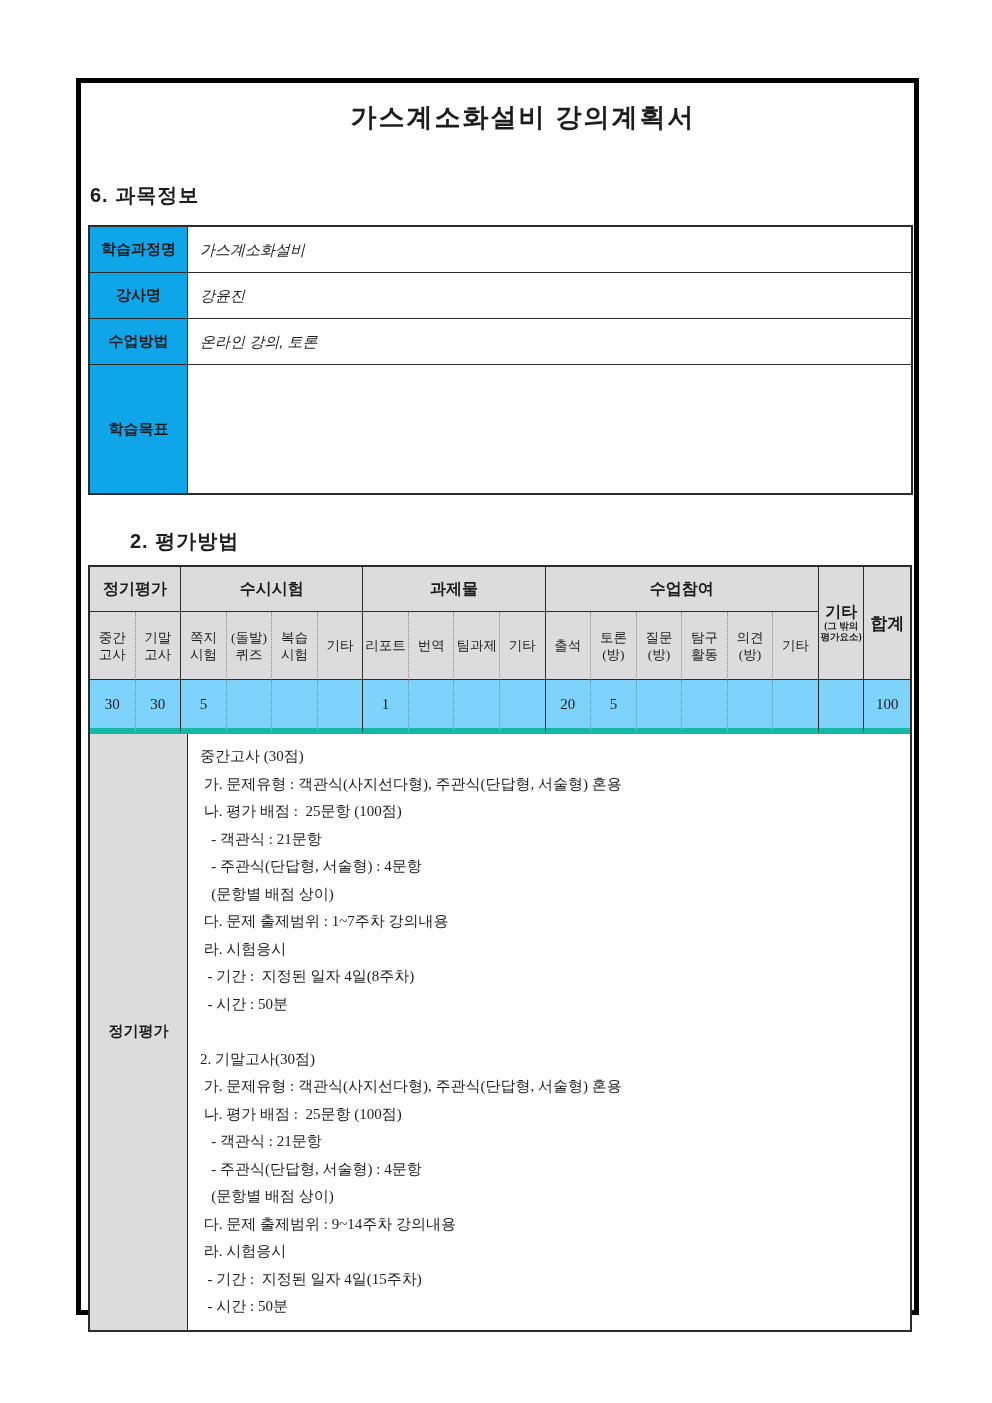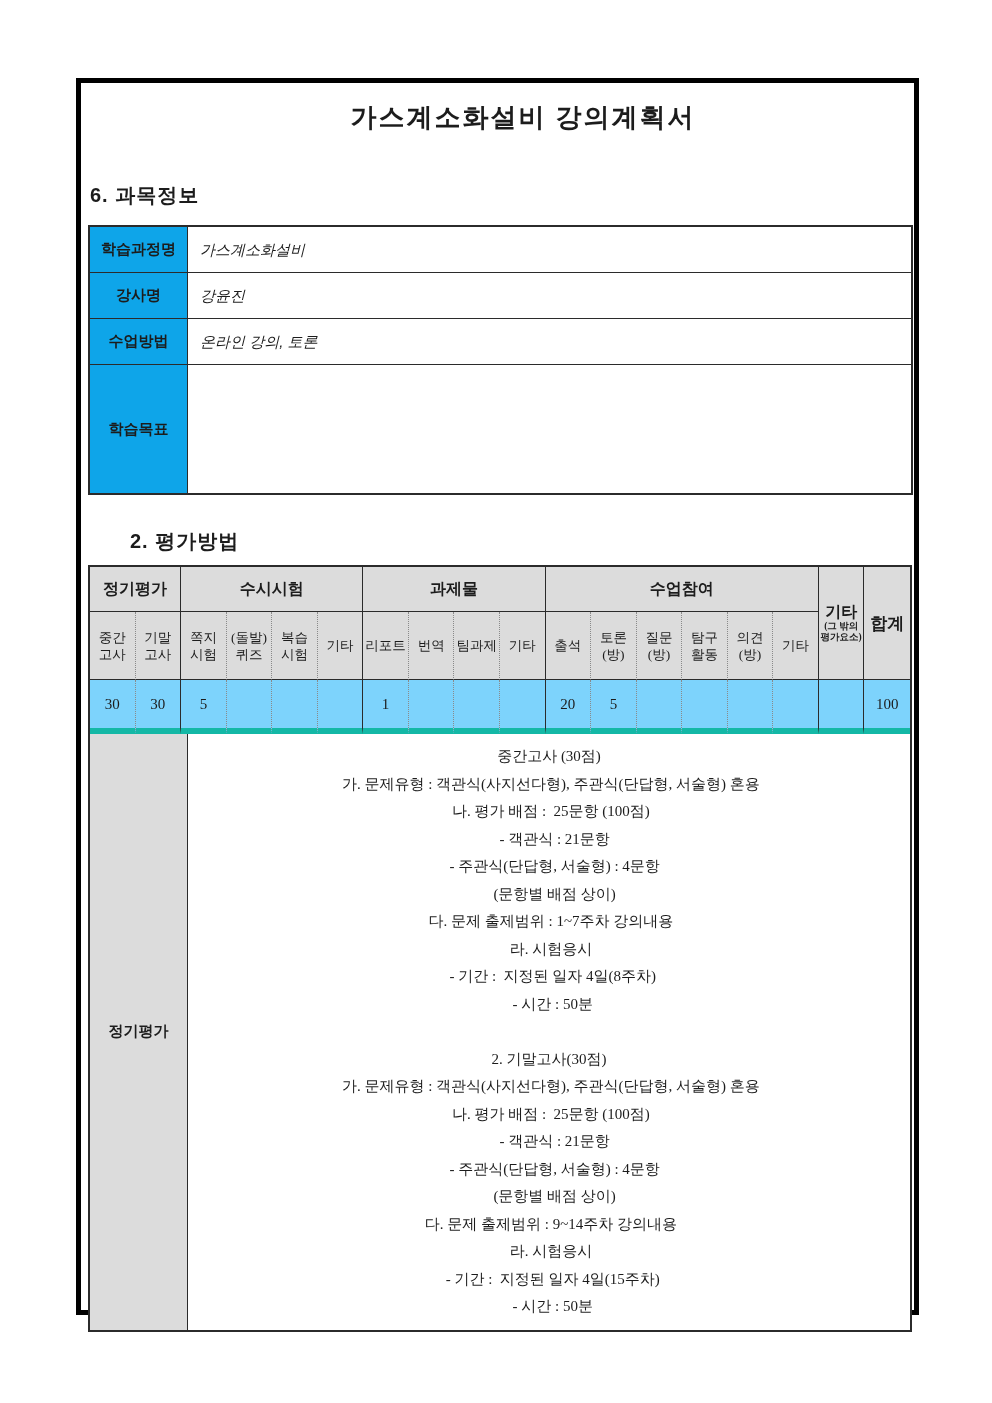--- a/index.html
+++ b/index.html
@@ -74,21 +74,20 @@
   
   .detail-row{display:flex;min-height:578px;}
   .detail-label{
     width:97px;flex:0 0 97px;background:#dcdcdc;border-right:1px solid #2b2b2b;
     display:flex;align-items:center;justify-content:center;
     font-weight:bold;font-size:15px;
   }
   .detail-text{
     flex:1;padding:9px 12px;font-size:15px;line-height:27.5px;
     white-space:pre-wrap;
-    text-align:center;
   }
 </style>
 </head>
 <body>
 
 <div class="page-border"></div>
 
 <div class="doc-title">가스계소화설비 강의계획서</div>
 
 <div class="sec-heading" id="h-sec1">6. 과목정보</div>

